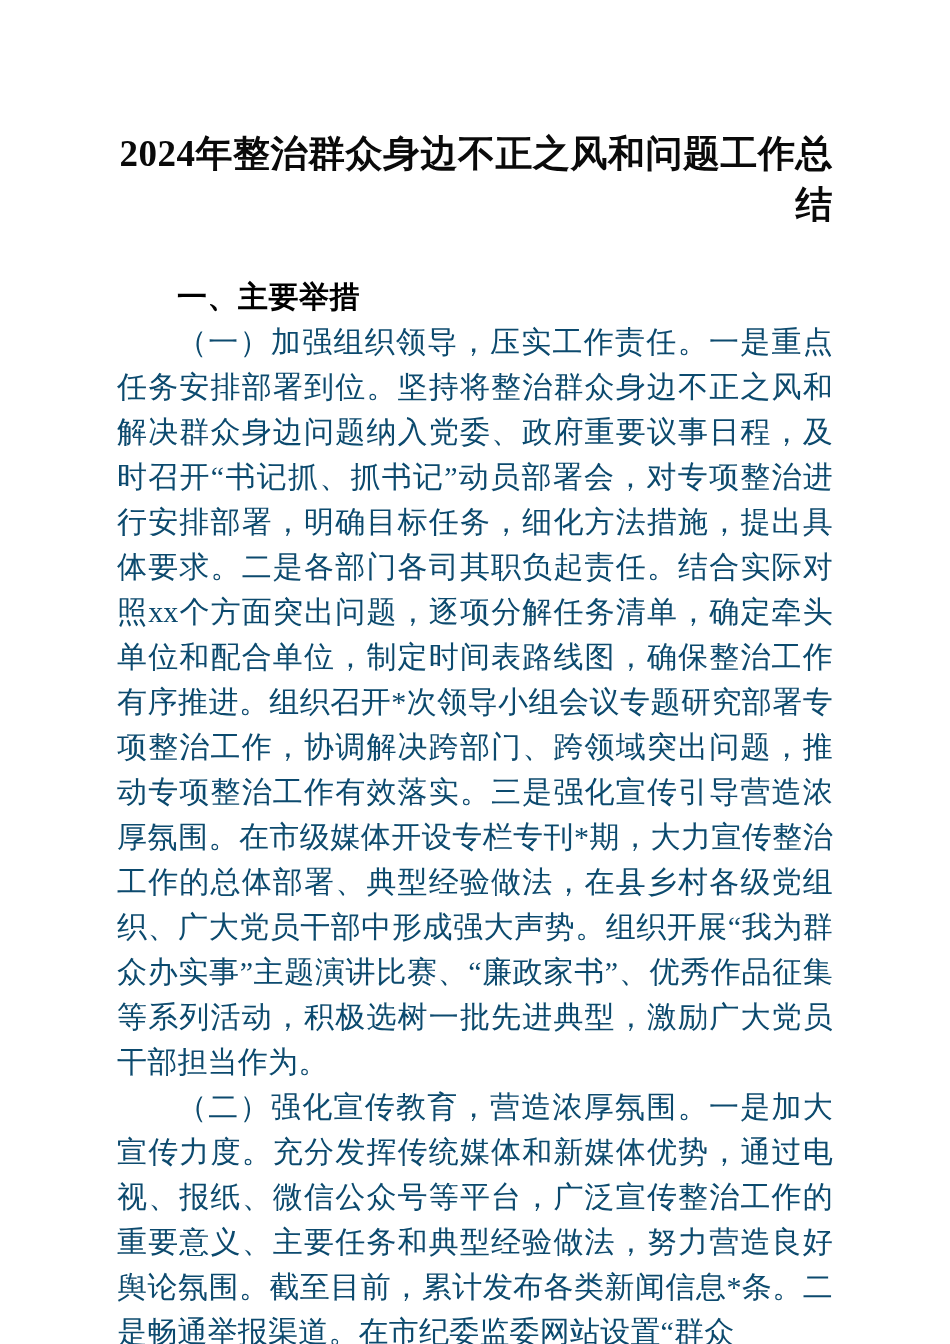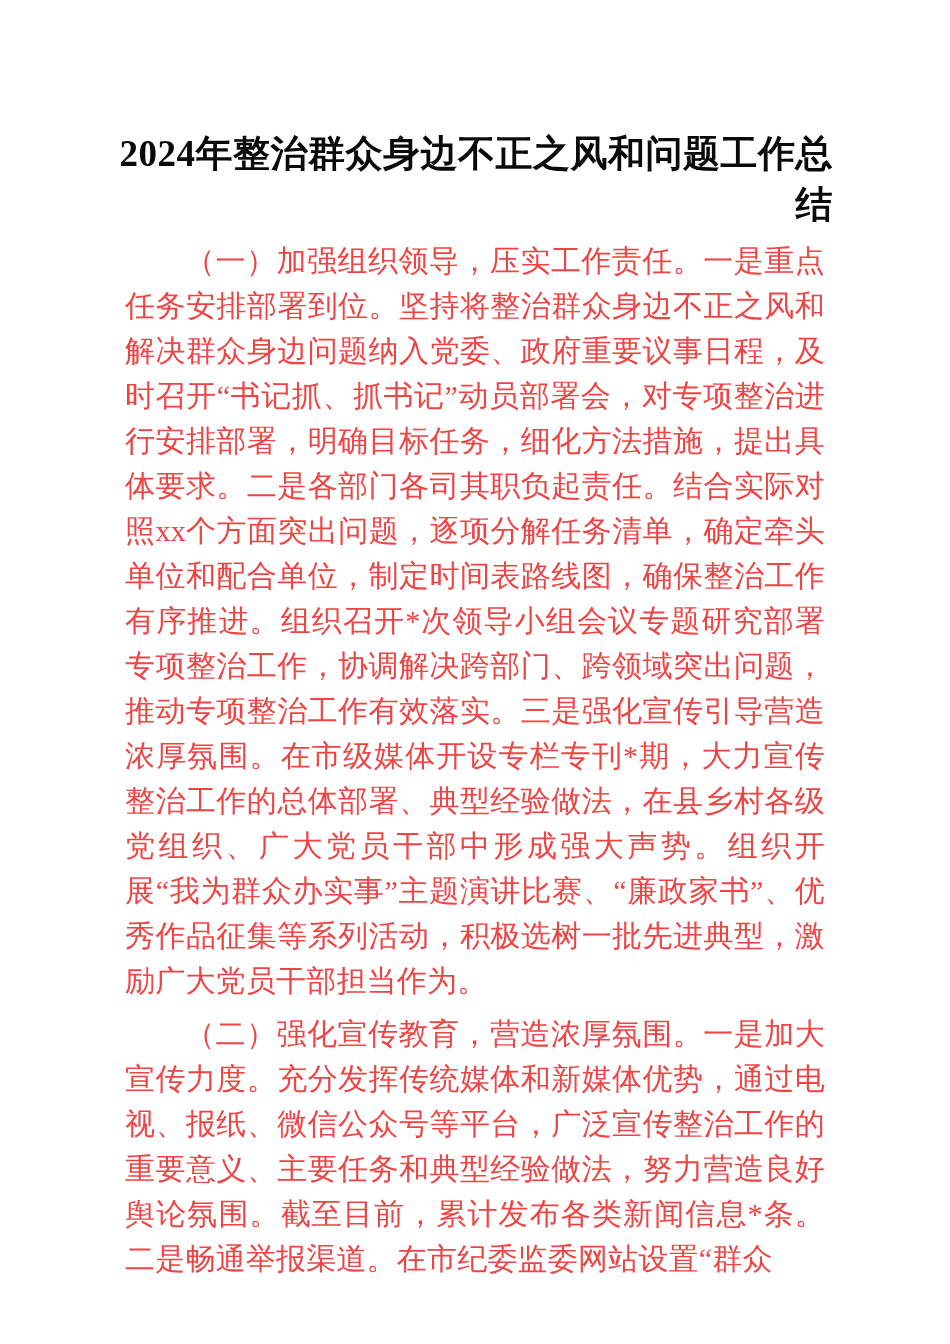--- a/index.html
+++ b/index.html
@@ -46,41 +46,42 @@
     text-indent: 2em;
     font-family: "Liberation Sans", "DejaVu Sans", sans-serif;
     font-weight: bold;
     font-size: 30px;
     line-height: 45px;
     letter-spacing: 0.5px;
     color: #000000;
   }
 
   .body-para {
-    margin: 8px;
+    margin: 0;
     text-indent: 2em;
     font-family: "Liberation Serif", "DejaVu Serif", serif;
     font-size: 30px;
     line-height: 45px;
     text-align: justify;
     text-justify: inter-character;
     letter-spacing: 0.2px;
-    color: #ef4444;
+    color: #0c4a6e;
     word-break: break-all;
   }
 
   .body-para + .body-para {
     margin-top: 0;
   }
 </style>
 </head>
 <body>
 
 <div class="page">
 
   <h1 class="doc-title">2024年整治群众身边不正之风和问题工作总结</h1>
 
+  <h2 class="section-heading">一、主要举措</h2>
 
   <p class="body-para">（一）加强组织领导，压实工作责任。一是重点任务安排部署到位。坚持将整治群众身边不正之风和解决群众身边问题纳入党委、政府重要议事日程，及时召开“书记抓、抓书记”动员部署会，对专项整治进行安排部署，明确目标任务，细化方法措施，提出具体要求。二是各部门各司其职负起责任。结合实际对照xx个方面突出问题，逐项分解任务清单，确定牵头单位和配合单位，制定时间表路线图，确保整治工作有序推进。组织召开*次领导小组会议专题研究部署专项整治工作，协调解决跨部门、跨领域突出问题，推动专项整治工作有效落实。三是强化宣传引导营造浓厚氛围。在市级媒体开设专栏专刊*期，大力宣传整治工作的总体部署、典型经验做法，在县乡村各级党组织、广大党员干部中形成强大声势。组织开展“我为群众办实事”主题演讲比赛、“廉政家书”、优秀作品征集等系列活动，积极选树一批先进典型，激励广大党员干部担当作为。</p>
 
   <p class="body-para">（二）强化宣传教育，营造浓厚氛围。一是加大宣传力度。充分发挥传统媒体和新媒体优势，通过电视、报纸、微信公众号等平台，广泛宣传整治工作的重要意义、主要任务和典型经验做法，努力营造良好舆论氛围。截至目前，累计发布各类新闻信息*条。二是畅通举报渠道。在市纪委监委网站设置“群众</p>
 
 </div>
 
 </body></html>

